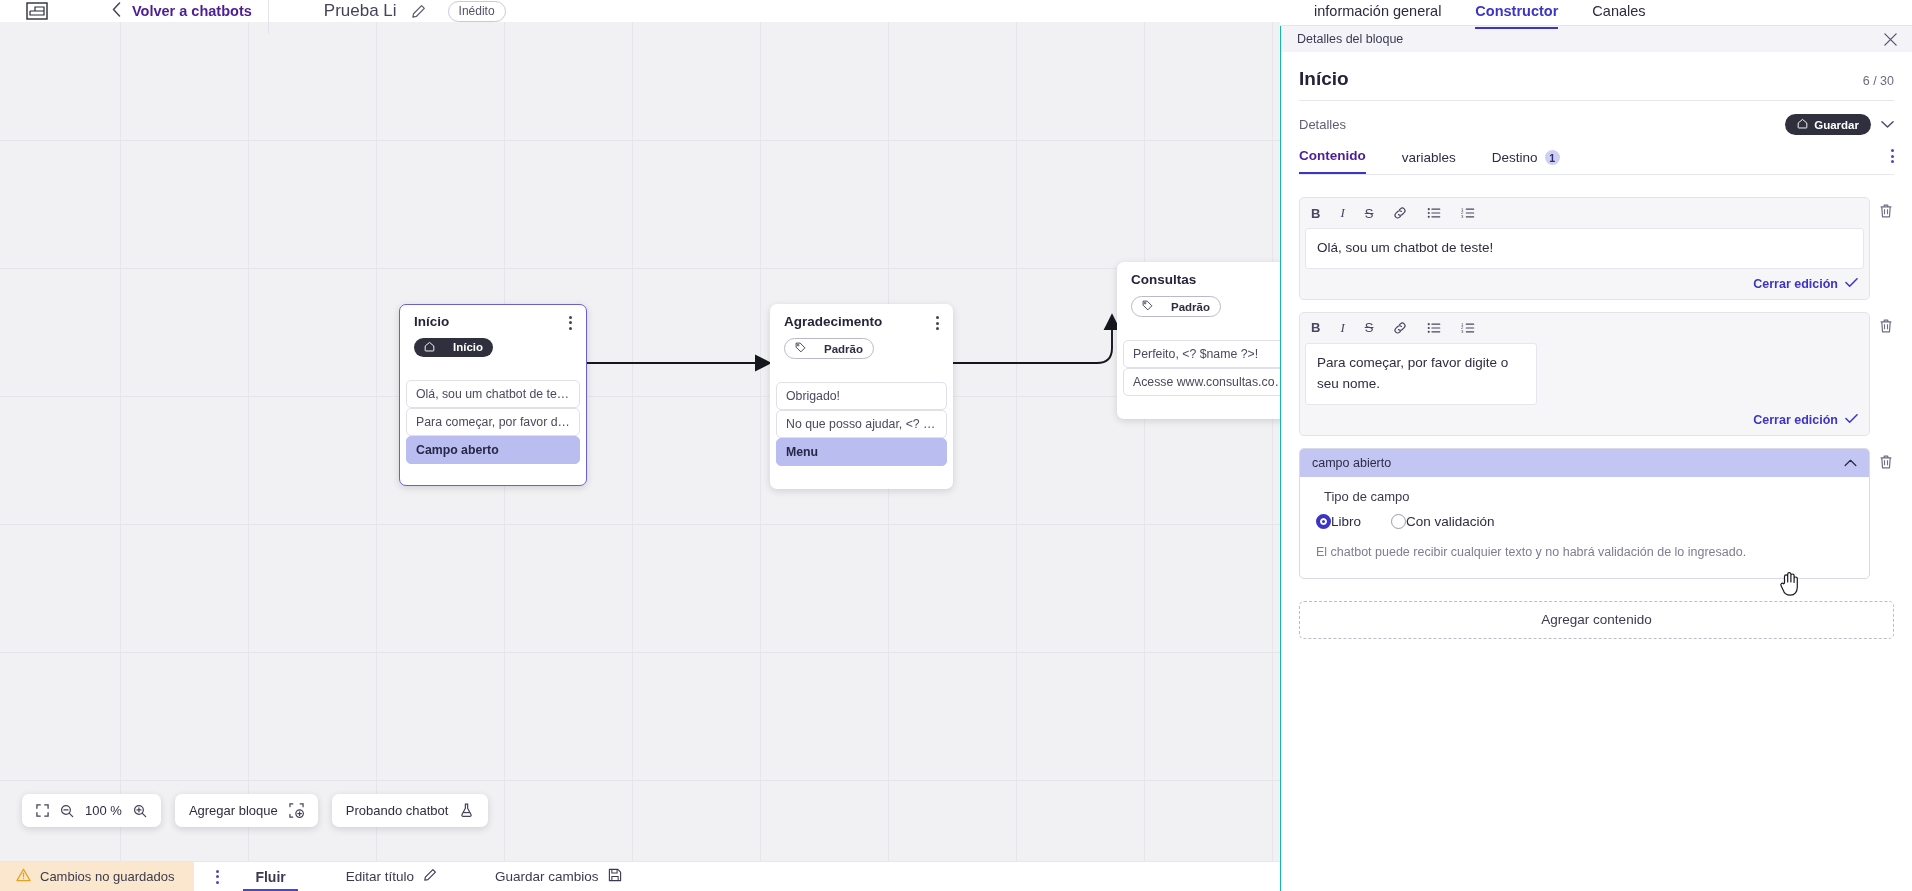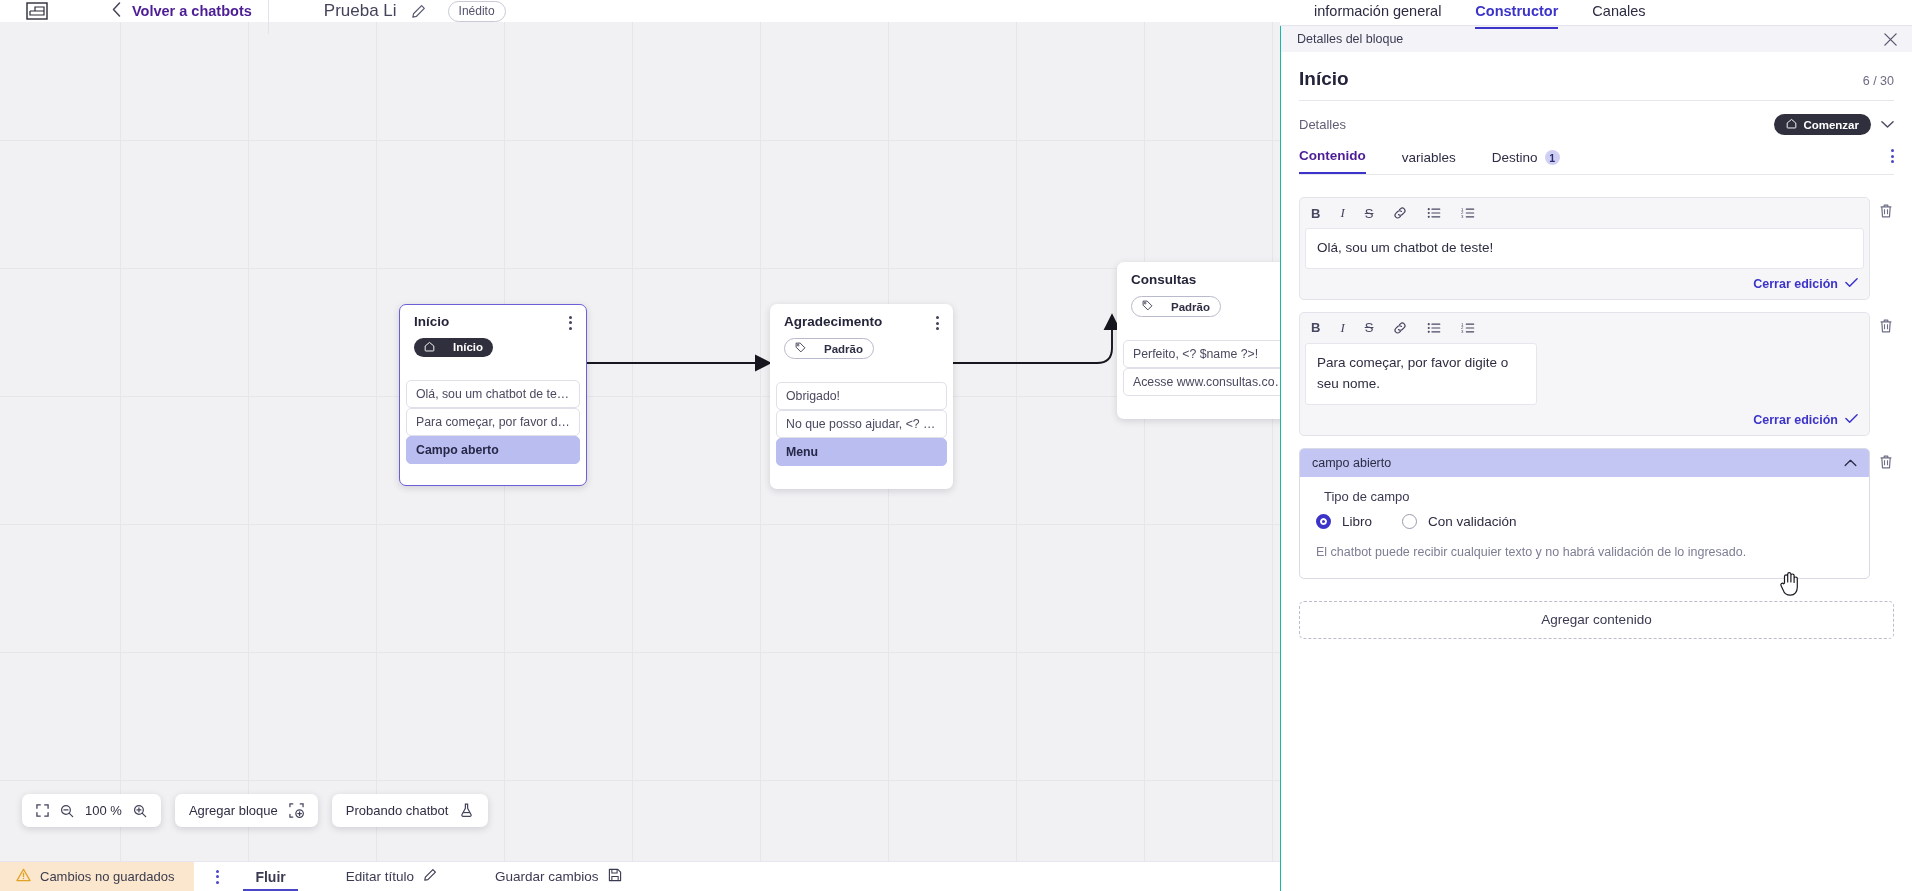--- a/index.html
+++ b/index.html
@@ -198,21 +198,21 @@
 
   
   #field-block { flex:1; border:1px solid #dadae6; border-radius:5px; overflow:hidden; background:#fff; }
   #field-head {
     background:#c3c6f2; display:flex; align-items:center; justify-content:space-between;
     padding: 7px 12px; font-size: 12.5px; color:#2c2c46;
   }
   #field-body { padding: 12px 16px 16px; }
   #field-type-label { font-size: 13px; color:#3a3a52; margin-left: 8px; }
   #radio-row { display:flex; align-items:center; gap: 12px; margin-top: 10px; }
-  .radio { display:flex; align-items:center; gap: 11px; cursor:pointer;justify-content:space-between; }
+  .radio { display:flex; align-items:center; gap: 0; cursor:pointer;justify-content:space-between; }
   .rdot { width:15px; height:15px; border-radius:50%; border:1.5px solid #9a9ab0; background:#fff; }
   .rdot.on { border:4px solid #3c34c9; background:#3c34c9; box-shadow: inset 0 0 0 2px #fff; }
   .rlabel { font-size: 13.5px; color:#2d2d42; }
   .radio.sp { margin-left: 18px; }
   #field-help { margin-top: 14px; font-size: 12.5px; color:#7d7d94; line-height: 1.5; }
 
   #add-content {
     margin-top: 22px;
     border: 1.5px dashed #bcbcce; border-radius: 5px;
     height: 38px; display:flex; align-items:center; justify-content:center;
@@ -460,21 +460,21 @@
 
     <div id="marker-row">
       <div id="marker-label">Detalles</div>
       <div id="marker-right">
         <div id="marker-chip">
           <span>
             <svg width="11" height="11" viewBox="0 0 14 14">
                 <path d="M1.5 6.4L7 1.8l5.5 4.6V12a.7.7 0 0 1-.7.7H2.2a.7.7 0 0 1-.7-.7z" fill="none" stroke="#fff" stroke-width="1.2" stroke-linejoin="round"></path>
               </svg>
           </span>
-          <span>Comenzar</span>
+          <span>Guardar</span>
         </div>
         <div id="marker-caret">
           <svg width="13" height="9" viewBox="0 0 14 9">
               <path d="M1 1.5L7 7.3 13 1.5" fill="none" stroke="#4a4a62" stroke-width="1.5" stroke-linecap="round" stroke-linejoin="round"></path>
             </svg>
         </div>
       </div>
     </div>
 
     <div id="p-tabs">

